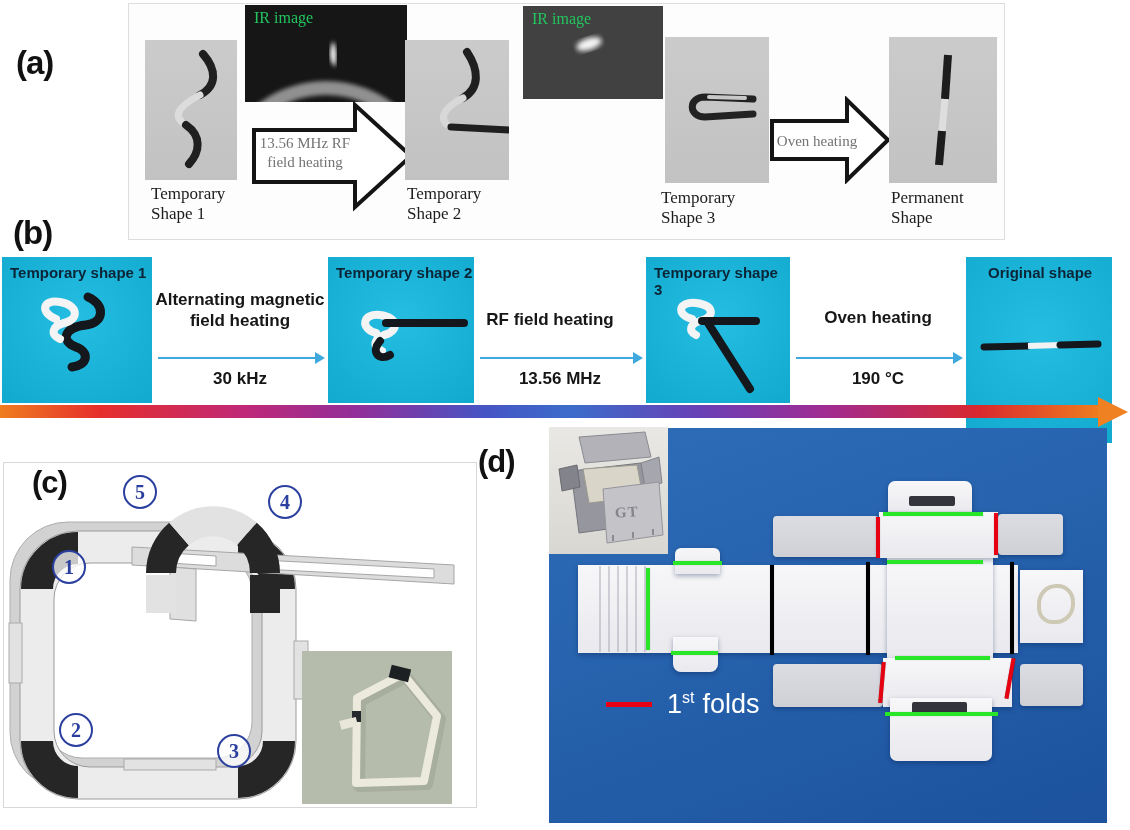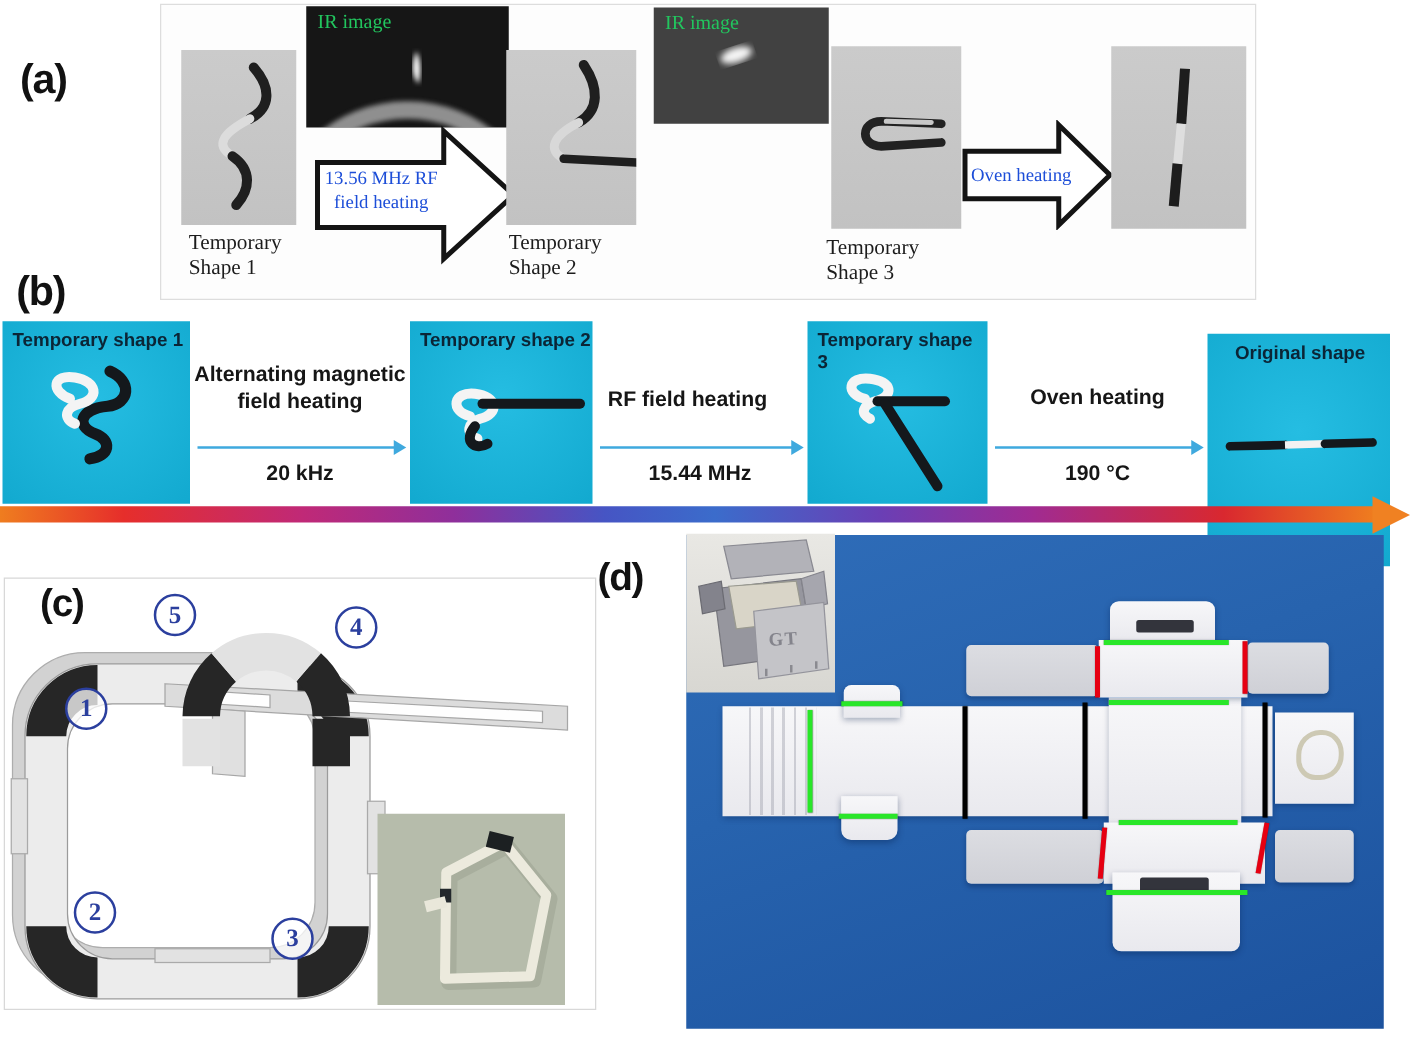--- a/index.html
+++ b/index.html
@@ -9,21 +9,21 @@
 
   
   .plabel{font-weight:bold;color:#111;font-size:33px;letter-spacing:-1px;}
 
   
   .panel-a{left:128px;top:3px;width:875px;height:235px;border:1px solid #ddd;background:#fdfdfd;}
   .a-photo{background:linear-gradient(180deg,#cbcbcb,#c2c2c2);}
   .a-cap{font-family:"Liberation Serif",serif;font-size:17px;line-height:1.18;color:#1c1c1c;}
   .ir-box{color:#22c55e;font-family:"Liberation Serif",serif;font-size:16px;}
   .ir-label{position:absolute;left:9px;top:4px;}
-  .arrow-text{font-family:"Liberation Serif",serif;font-size:15px;color:#1d4ed8;text-align:center;line-height:1.25;}
+  .arrow-text{font-family:"Liberation Serif",serif;font-size:15px;color:#737373;text-align:center;line-height:1.25;}
 
   
   .b-photo{background:radial-gradient(circle at 50% 42%,#25bde2,#12a9cf);}
   .b-photo-label{position:absolute;left:8px;top:7px;font-size:15px;font-weight:bold;color:#0b2536;}
   .b-step-text{font-size:17px;font-weight:bold;color:#161616;text-align:center;line-height:1.25;}
   .b-value{font-size:17px;font-weight:bold;color:#161616;text-align:center;}
   .b-arrow{height:2px;background:#3fa9de;}
   .b-arrow:after{content:"";position:absolute;right:-9px;top:-5px;border-left:10px solid #3fa9de;
                  border-top:6px solid transparent;border-bottom:6px solid transparent;}
   .grad-bar{left:0;top:405px;width:1100px;height:13px;
@@ -137,80 +137,81 @@
       <svg width="108" height="146" viewBox="0 0 108 146">
         <path d="M59,18 L56,62" stroke="#1d1d1d" stroke-width="8" fill="none"></path>
         <path d="M56,62 L53,94" stroke="#dedede" stroke-width="7" fill="none"></path>
         <path d="M53,94 L50,128" stroke="#1d1d1d" stroke-width="8" fill="none"></path>
       </svg>
     </div>
 
     <div class="abs a-cap" style="left:22px;top:180px;width:96px;">Temporary Shape 1</div>
     <div class="abs a-cap" style="left:278px;top:180px;width:96px;">Temporary Shape 2</div>
     <div class="abs a-cap" style="left:532px;top:184px;width:96px;">Temporary Shape 3</div>
+    <div class="abs a-cap" style="left:762px;top:184px;width:96px;">Permanent Shape</div>
   </div>
 
   <div class="abs plabel" style="left:13px;top:214px;">(b)</div>
 
   <div class="abs" style="left:0;top:250px;width:1130px;height:172px;">
 
     <div class="abs b-photo" style="left:2px;top:7px;width:150px;height:146px;">
       <span class="b-photo-label">Temporary shape 1</span>
       <svg width="150" height="146" viewBox="0 0 150 146">
         <path d="M86,40 C104,48 102,66 84,68 C62,70 58,84 74,90 C88,95 86,108 70,110" stroke="#14181c" stroke-width="9" fill="none" stroke-linecap="round"></path>
         <path d="M54,62 C38,56 40,42 58,45 C76,48 78,62 62,66 C50,69 48,78 58,82" stroke="#f4f4f4" stroke-width="8" fill="none" stroke-linecap="round"></path>
       </svg>
     </div>
 
     <div class="abs" style="left:152px;top:7px;width:176px;height:146px;">
       <div class="abs b-step-text" style="left:0;top:32px;width:176px;">
         <div>Alternating magnetic</div>
         <div>field heating</div>
       </div>
       <div class="abs b-arrow" style="left:6px;top:100px;width:158px;"></div>
-      <div class="abs b-value" style="left:0;top:112px;width:176px;">20 kHz</div>
+      <div class="abs b-value" style="left:0;top:112px;width:176px;">30 kHz</div>
     </div>
 
     <div class="abs b-photo" style="left:328px;top:7px;width:146px;height:146px;">
       <span class="b-photo-label">Temporary shape 2</span>
       <svg width="146" height="146" viewBox="0 0 146 146">
         <path d="M48,76 C32,72 34,56 52,58 C70,60 72,74 56,78 C46,81 44,90 54,94" stroke="#f4f4f4" stroke-width="8" fill="none" stroke-linecap="round"></path>
         <path d="M52,84 C42,96 52,104 62,98" stroke="#14181c" stroke-width="8" fill="none" stroke-linecap="round"></path>
         <path d="M58,66 L136,66" stroke="#14181c" stroke-width="8" fill="none" stroke-linecap="round"></path>
       </svg>
     </div>
 
     <div class="abs" style="left:474px;top:7px;width:172px;height:146px;">
       <div class="abs b-step-text" style="left:0;top:52px;width:152px;">
         <div>RF field heating</div>
         <div></div>
       </div>
       <div class="abs b-arrow" style="left:6px;top:100px;width:154px;"></div>
-      <div class="abs b-value" style="left:0;top:112px;width:172px;">15.44 MHz</div>
+      <div class="abs b-value" style="left:0;top:112px;width:172px;">13.56 MHz</div>
     </div>
 
     <div class="abs b-photo" style="left:646px;top:7px;width:144px;height:146px;">
       <span class="b-photo-label">Temporary shape 3</span>
       <svg width="144" height="146" viewBox="0 0 144 146">
         <path d="M46,62 C30,58 32,44 50,46 C68,48 70,60 54,64 C44,67 42,74 50,78" stroke="#f4f4f4" stroke-width="8" fill="none" stroke-linecap="round"></path>
         <path d="M56,64 L110,64" stroke="#14181c" stroke-width="8" fill="none" stroke-linecap="round"></path>
         <path d="M62,66 L104,132" stroke="#14181c" stroke-width="8" fill="none" stroke-linecap="round"></path>
       </svg>
     </div>
 
     <div class="abs" style="left:790px;top:7px;width:176px;height:146px;">
       <div class="abs b-step-text" style="left:0;top:50px;width:176px;">
         <div>Oven heating</div>
         <div></div>
       </div>
       <div class="abs b-arrow" style="left:6px;top:100px;width:158px;"></div>
       <div class="abs b-value" style="left:0;top:112px;width:176px;">190 °C</div>
     </div>
 
-    <div class="abs b-photo" style="left:966px;top:17px;width:146px;height:186px;">
+    <div class="abs b-photo" style="left:966px;top:7px;width:146px;height:186px;">
       <span class="b-photo-label" style="left:22px;">Original shape</span>
       <svg width="146" height="146" viewBox="0 0 146 146">
         <path d="M18,90 L62,89" stroke="#14181c" stroke-width="7" fill="none" stroke-linecap="round"></path>
         <path d="M62,89 L94,88" stroke="#f2f2f2" stroke-width="6" fill="none"></path>
         <path d="M94,88 L132,87" stroke="#14181c" stroke-width="7" fill="none" stroke-linecap="round"></path>
       </svg>
     </div>
   </div>
 
   <div class="abs grad-bar"></div>
@@ -302,20 +303,24 @@
     <div class="abs fold fold-black" style="left:461px;top:135px;width:4px;height:92px;"></div>
     <div class="abs fold fold-green" style="left:334px;top:85px;width:100px;height:4px;"></div>
     <div class="abs fold fold-green" style="left:338px;top:133px;width:96px;height:4px;"></div>
     <div class="abs fold fold-red" style="left:327px;top:90px;width:4px;height:41px;"></div>
     <div class="abs fold fold-red" style="left:445px;top:86px;width:4px;height:42px;"></div>
     <div class="abs fold fold-green" style="left:346px;top:229px;width:95px;height:4px;"></div>
     <div class="abs fold fold-red" style="left:331px;top:235px;width:4px;height:41px;transform:rotate(5deg);"></div>
     <div class="abs fold fold-red" style="left:459px;top:231px;width:4px;height:41px;transform:rotate(10deg);"></div>
     <div class="abs fold fold-green" style="left:336px;top:285px;width:113px;height:4px;"></div>
 
+    <div class="abs leg-row" style="left:57px;top:257px;height:40px;">
+      <span class="leg-line fold-red"></span>
+      <span class="leg-text"><span>1</span><sup>st</sup><span class="leg-word">folds</span></span>
+    </div>
 
     <div class="abs" style="left:0;top:0;width:119px;height:127px;background:linear-gradient(180deg,#e9e8e4,#d8d7d2);">
       <svg width="119" height="127" viewBox="0 0 119 127">
         <polygon points="30,10 96,5 102,30 36,36" fill="#b2b2b8" stroke="#8a8a92" stroke-width="1"></polygon>
         <polygon points="22,44 92,36 102,96 30,106" fill="#96969e" stroke="#77777e" stroke-width="1"></polygon>
         <polygon points="34,42 88,38 94,70 40,76" fill="#d9d5c8" stroke="#9a9a90" stroke-width="1"></polygon>
         <polygon points="10,42 28,38 31,60 13,64" fill="#83838c" stroke="#6b6b72" stroke-width="1"></polygon>
         <polygon points="92,36 110,30 113,56 96,60" fill="#a6a6ae" stroke="#84848c" stroke-width="1"></polygon>
         <polygon points="54,62 110,55 114,108 58,116" fill="#c4c4c8" stroke="#94949c" stroke-width="1"></polygon>
         <line x1="64" y1="108" x2="64" y2="114" stroke="#8a8a90" stroke-width="2"></line>

